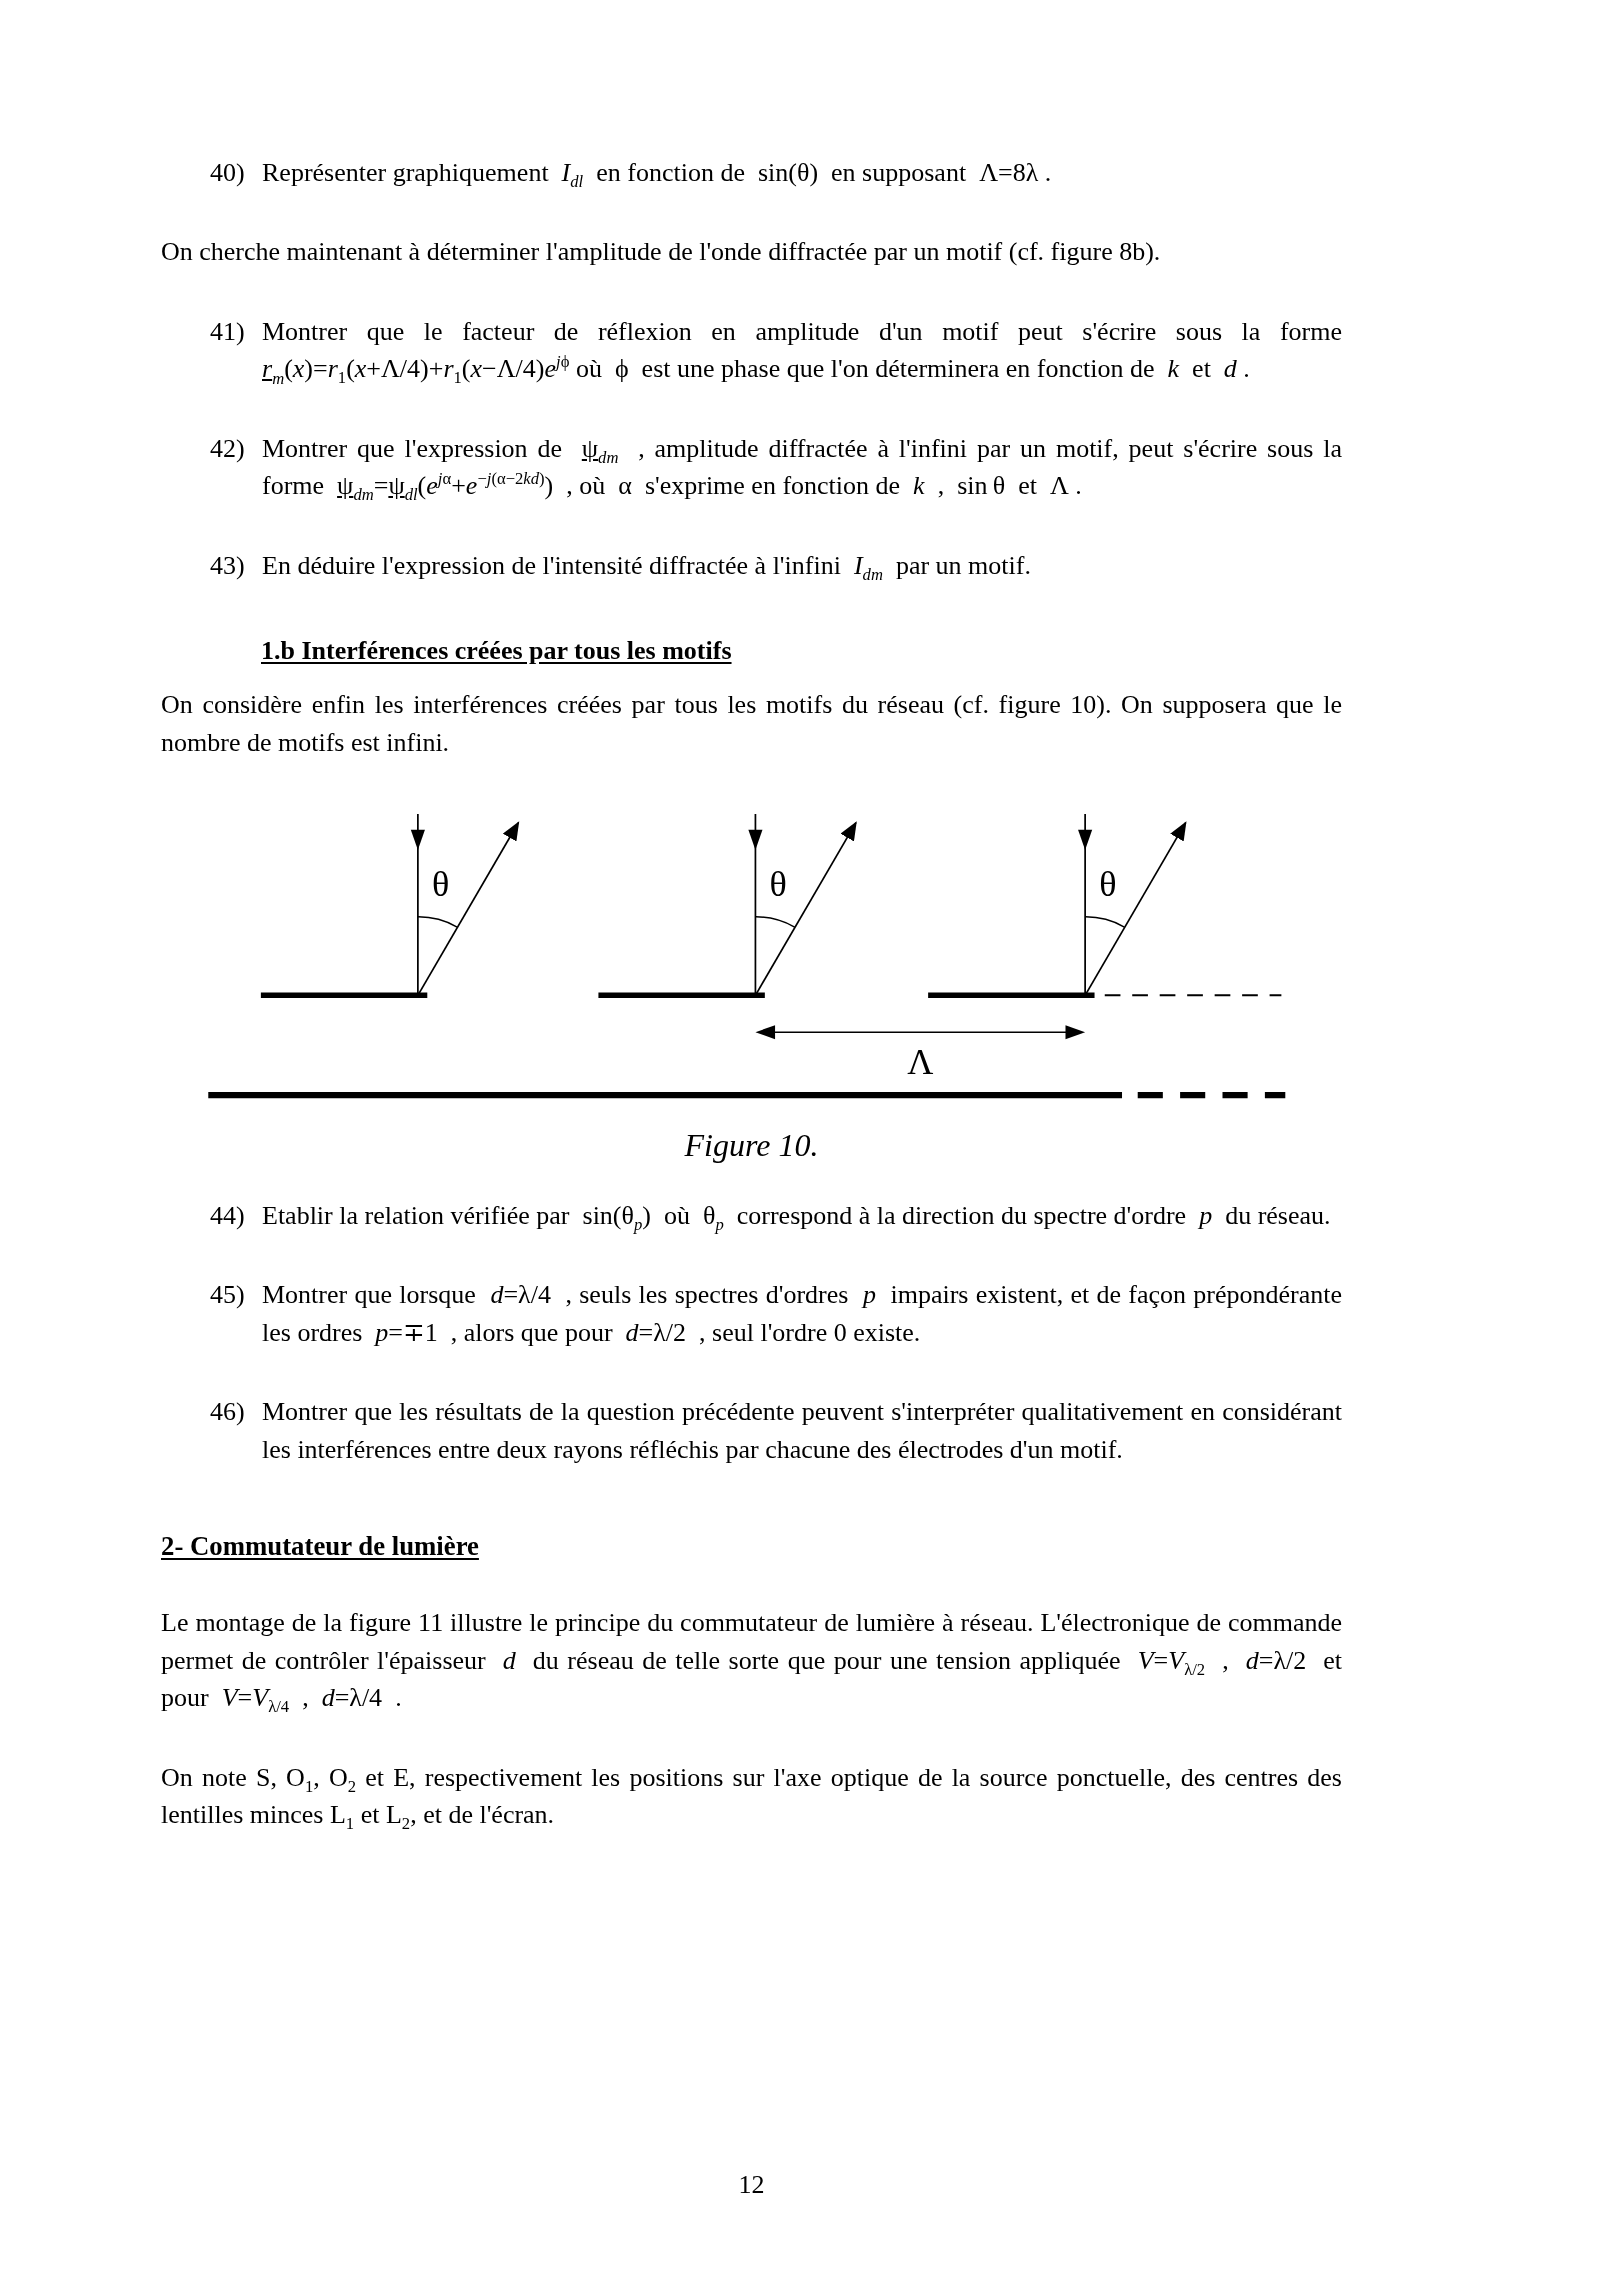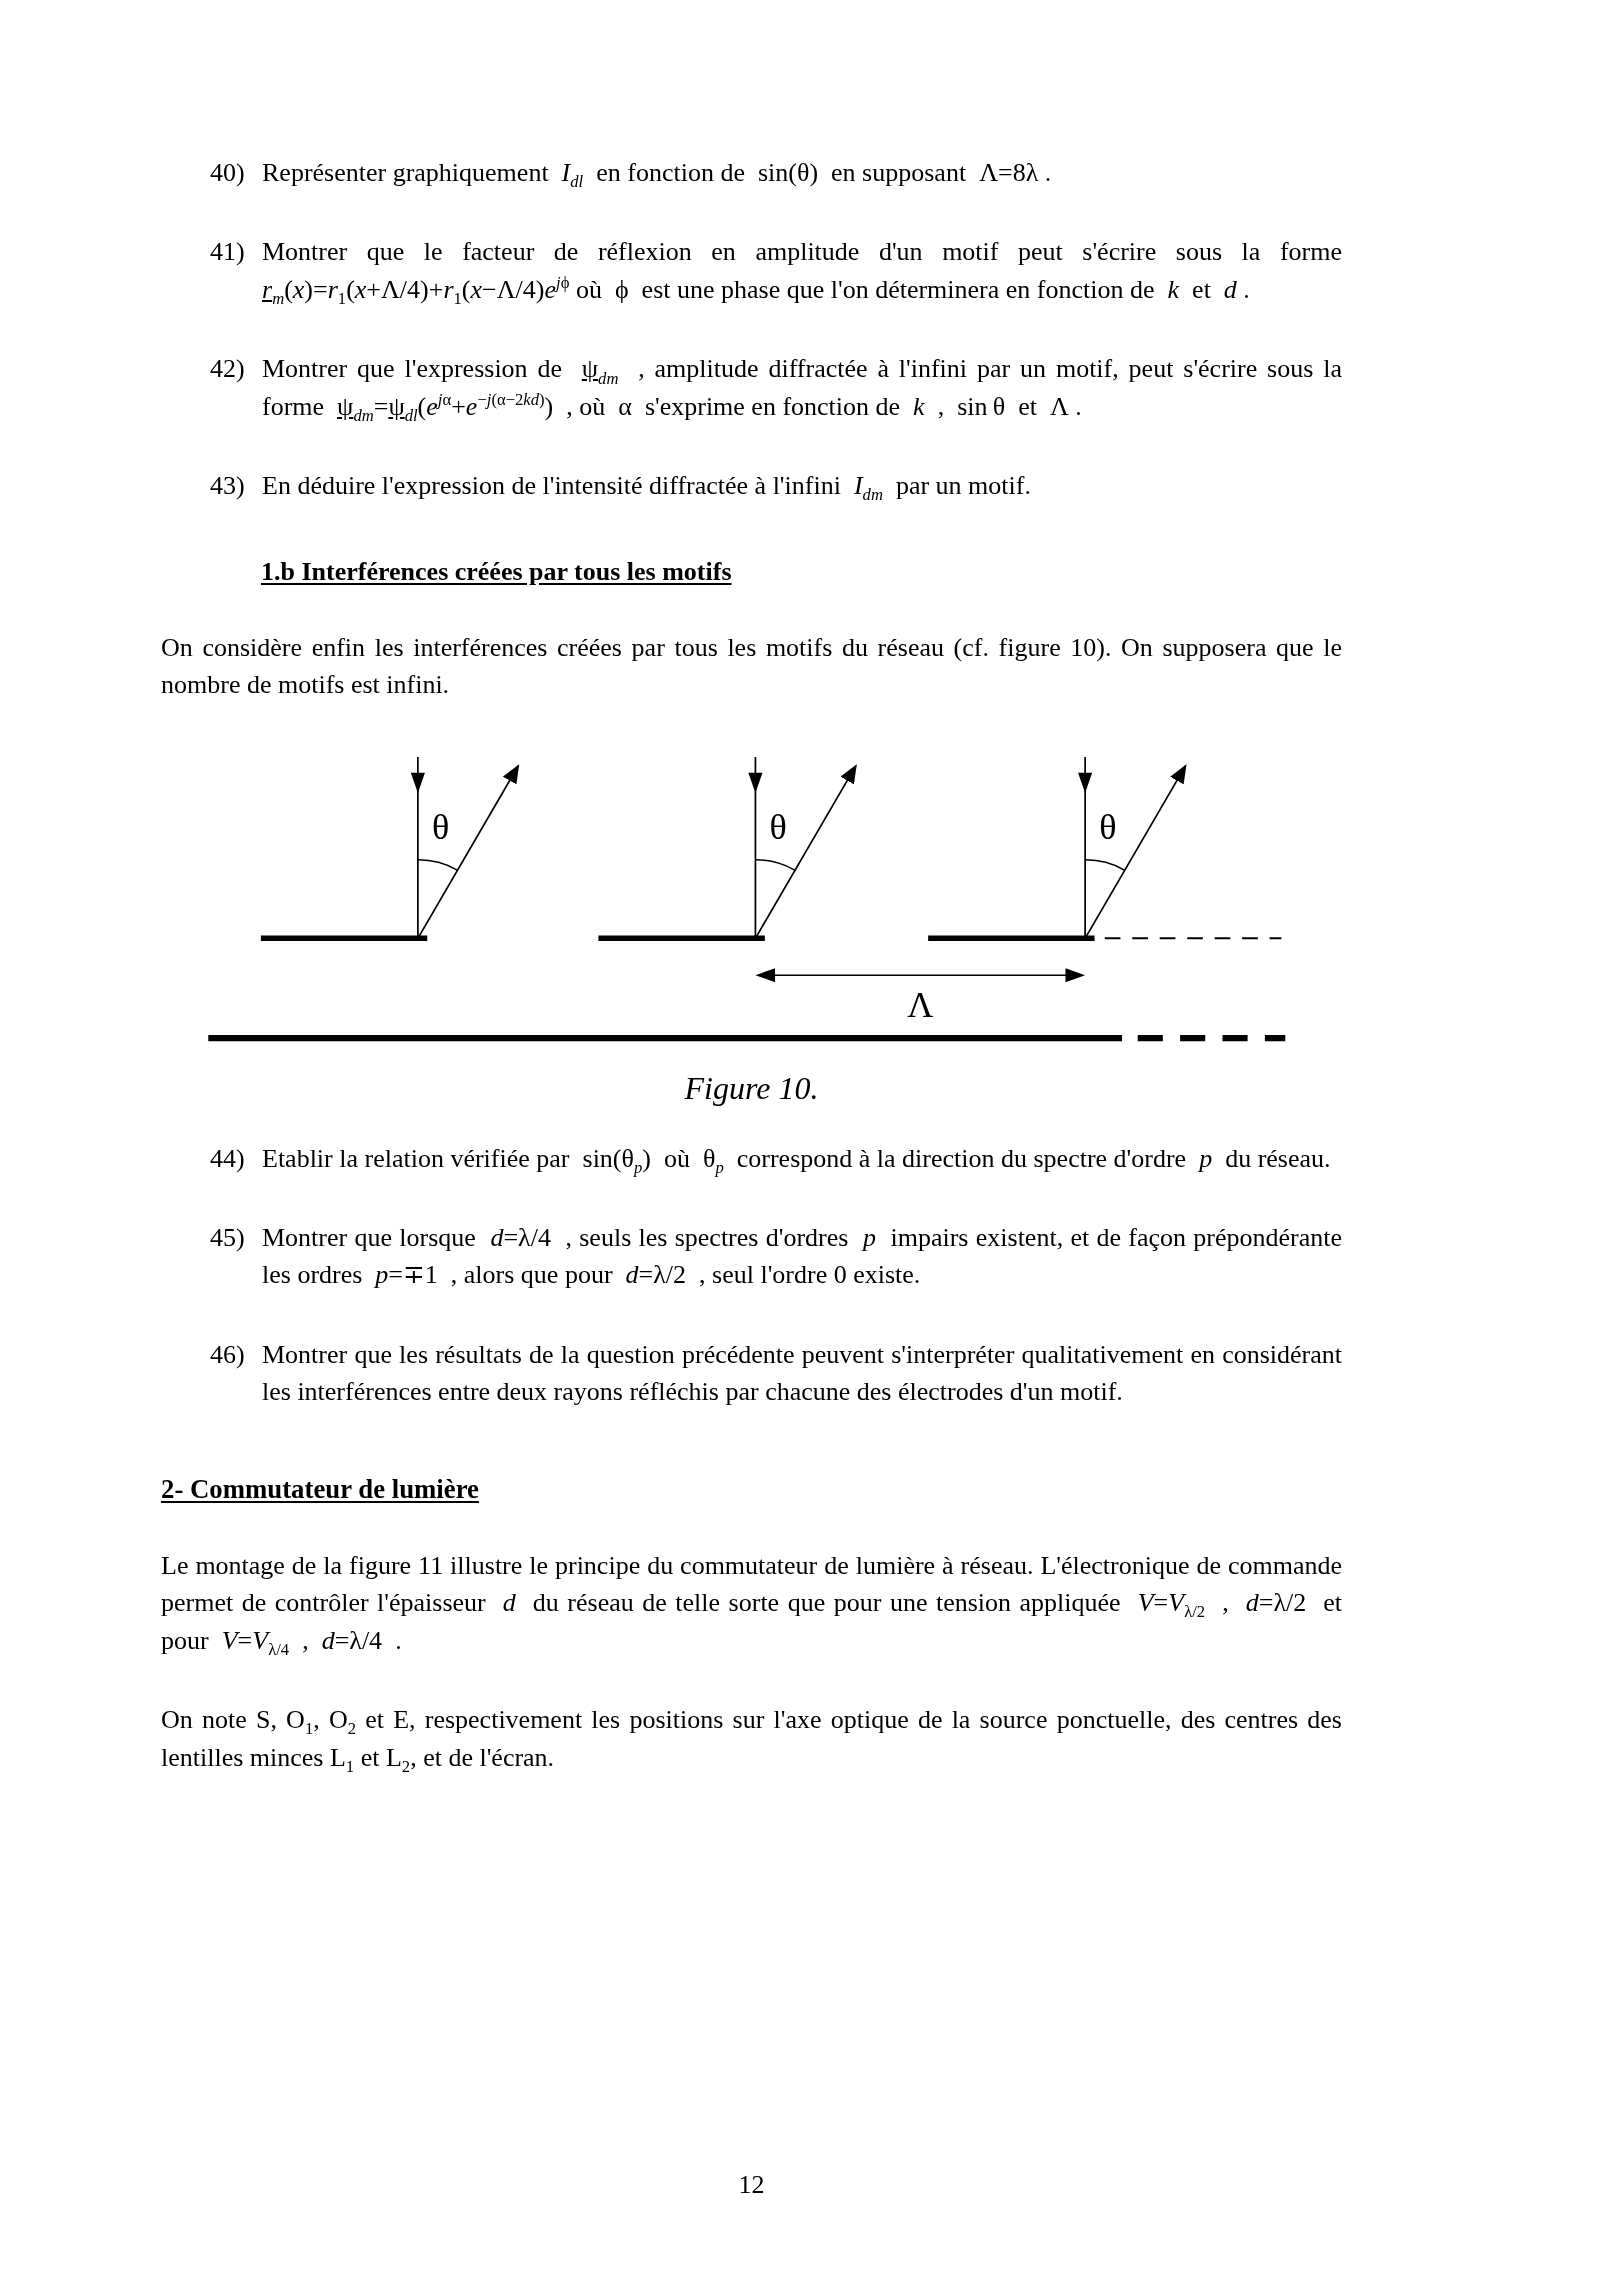--- a/index.html
+++ b/index.html
@@ -19,21 +19,21 @@
   .qnum  { flex:0 0 52px; line-height:1.44; }
   .qtext { flex:1; text-align:justify; line-height:1.44; }
   .para  { text-align:justify; line-height:1.44; margin-bottom:42px; }
   sub, sup { font-size:0.64em; line-height:0; }
   .it { font-style:italic;margin-top:32px; }
   u { text-decoration:underline; text-underline-offset:2.4px; }
   .m { white-space:nowrap; }
   .subheading {
     font-size:1em; font-weight:bold; text-decoration:underline;
     text-underline-offset:3.1px;
-    margin:52px 0 42px 100px;
+    margin:52px 0 20px 100px;
   }
   .heading {
     font-size:1.03em; font-weight:bold; text-decoration:underline;
     text-underline-offset:3.1px;
     margin:63px 0 42px 0;
   }
   .fig { margin:22px 0 33px 0; text-align:center; }
   .figsvg { display:inline-block; }
   .figcap { font-style:italic; margin-top:3.1px; font-size:32px; }
   .figlbl { font-family:"Liberation Serif","DejaVu Serif",serif; font-size:46px; fill:#000; }
@@ -43,20 +43,21 @@
 <body>
 
 <div class="page">
   <main class="content">
 
     <div class="qitem">
       <span class="qnum">40)</span>
       <div class="qtext">Représenter graphiquement&nbsp; <span class="m"><i>I</i><sub class="it">dl</sub></span> &nbsp;en fonction de&nbsp; <span class="m">sin(θ)</span> &nbsp;en supposant&nbsp; <span class="m">Λ=8λ</span>&nbsp;.</div>
     </div>
 
+    <p class="para">On cherche maintenant à déterminer l'amplitude de l'onde diffractée par un motif (cf. figure 8b).</p>
 
     <div class="qitem">
       <span class="qnum">41)</span>
       <div class="qtext">Montrer que le facteur de réflexion en amplitude d'un motif peut s'écrire sous la forme <span class="m"><u><i>r</i><sub class="it">m</sub></u>(<i>x</i>)=<i>r</i><sub>1</sub>(<i>x</i>+Λ/4)+<i>r</i><sub>1</sub>(<i>x</i>−Λ/4)<i>e</i><sup><i>j</i>ϕ</sup></span> où&nbsp; <span class="m">ϕ</span> &nbsp;est une phase que l'on déterminera en fonction de&nbsp; <span class="m"><i>k</i></span> &nbsp;et&nbsp; <span class="m"><i>d</i></span>&nbsp;.</div>
     </div>
 
     <div class="qitem">
       <span class="qnum">42)</span>
       <div class="qtext">Montrer que l'expression de&nbsp; <span class="m"><u>ψ</u><sub class="it">dm</sub></span> &nbsp;, amplitude diffractée à l'infini par un motif, peut s'écrire sous la forme&nbsp; <span class="m"><u>ψ</u><sub class="it">dm</sub>=<u>ψ</u><sub class="it">dl</sub>(<i>e</i><sup><i>j</i>α</sup>+<i>e</i><sup>−<i>j</i>(α−2<i>kd</i>)</sup>)</span> &nbsp;, où&nbsp; <span class="m">α</span> &nbsp;s'exprime en fonction de&nbsp; <span class="m"><i>k</i></span> &nbsp;,&nbsp; <span class="m">sin θ</span> &nbsp;et&nbsp; <span class="m">Λ</span>&nbsp;.</div>
     </div>

